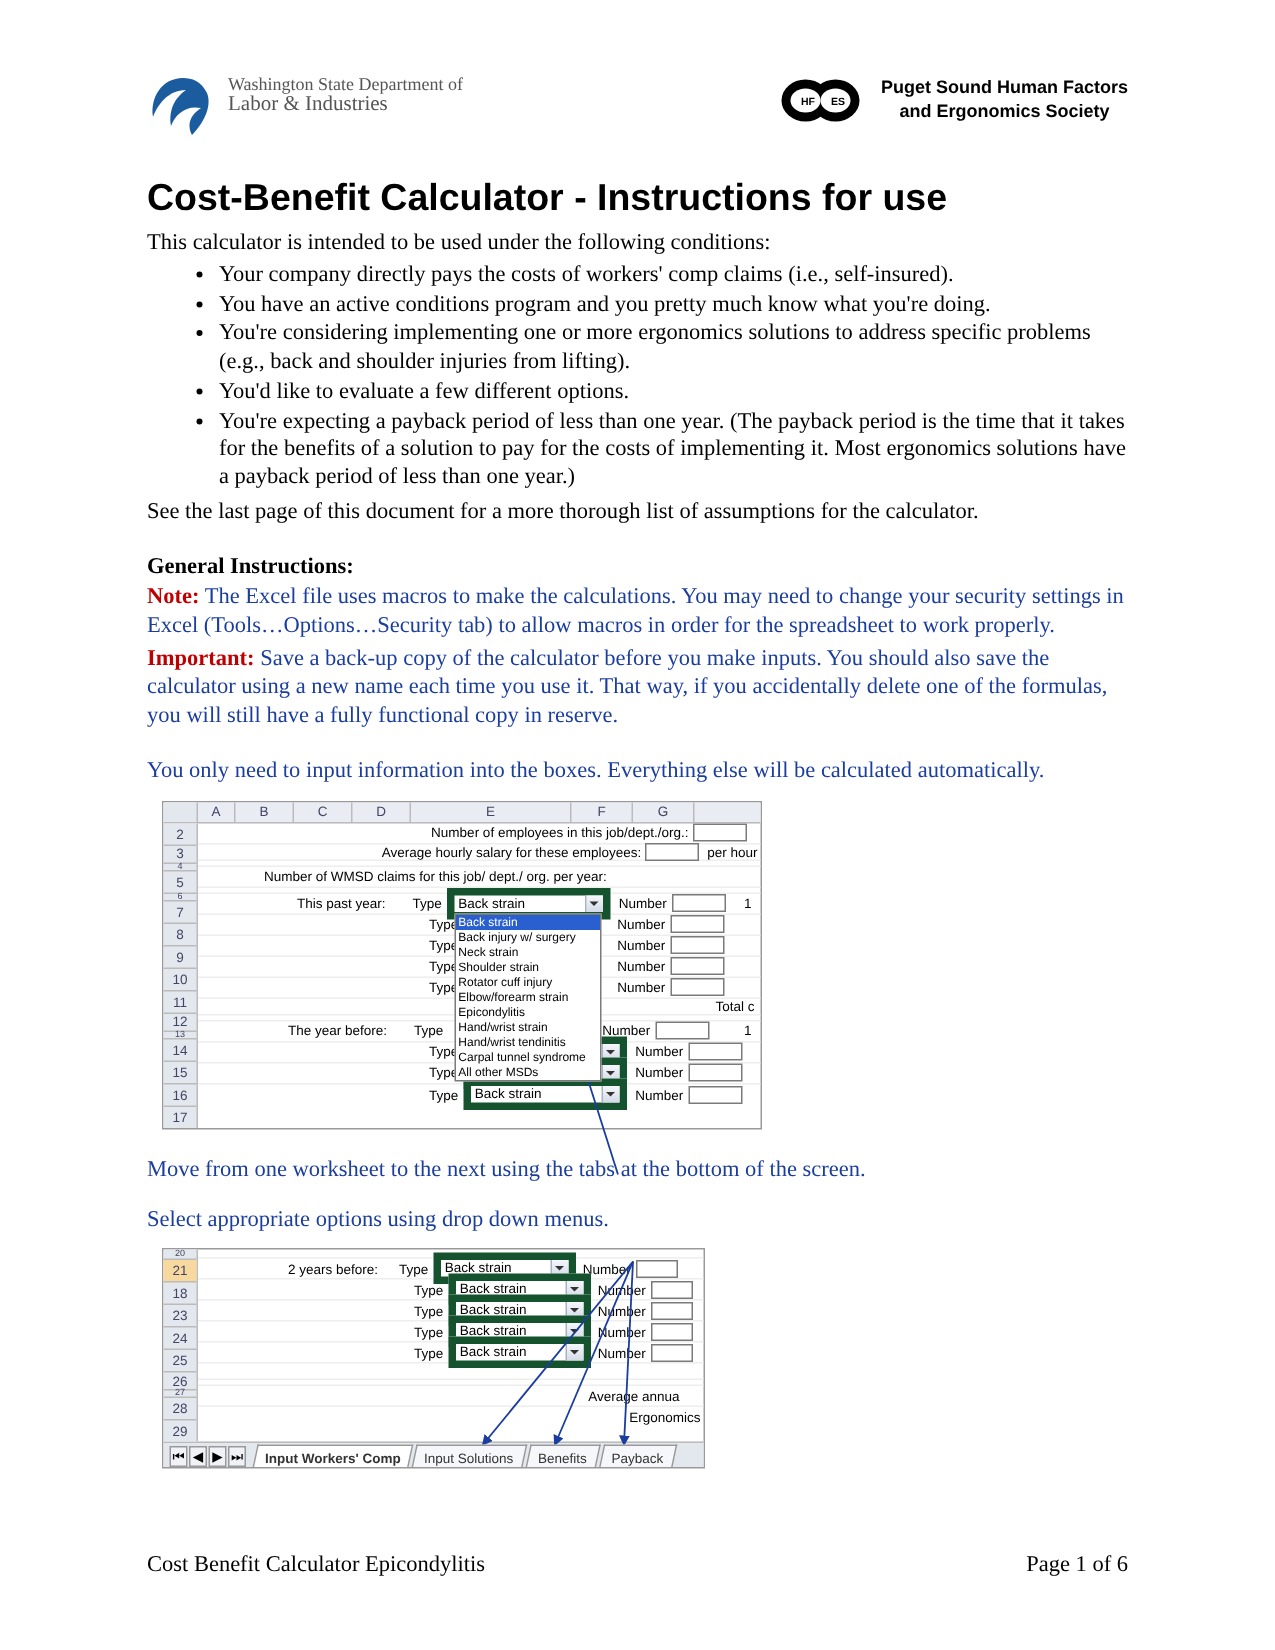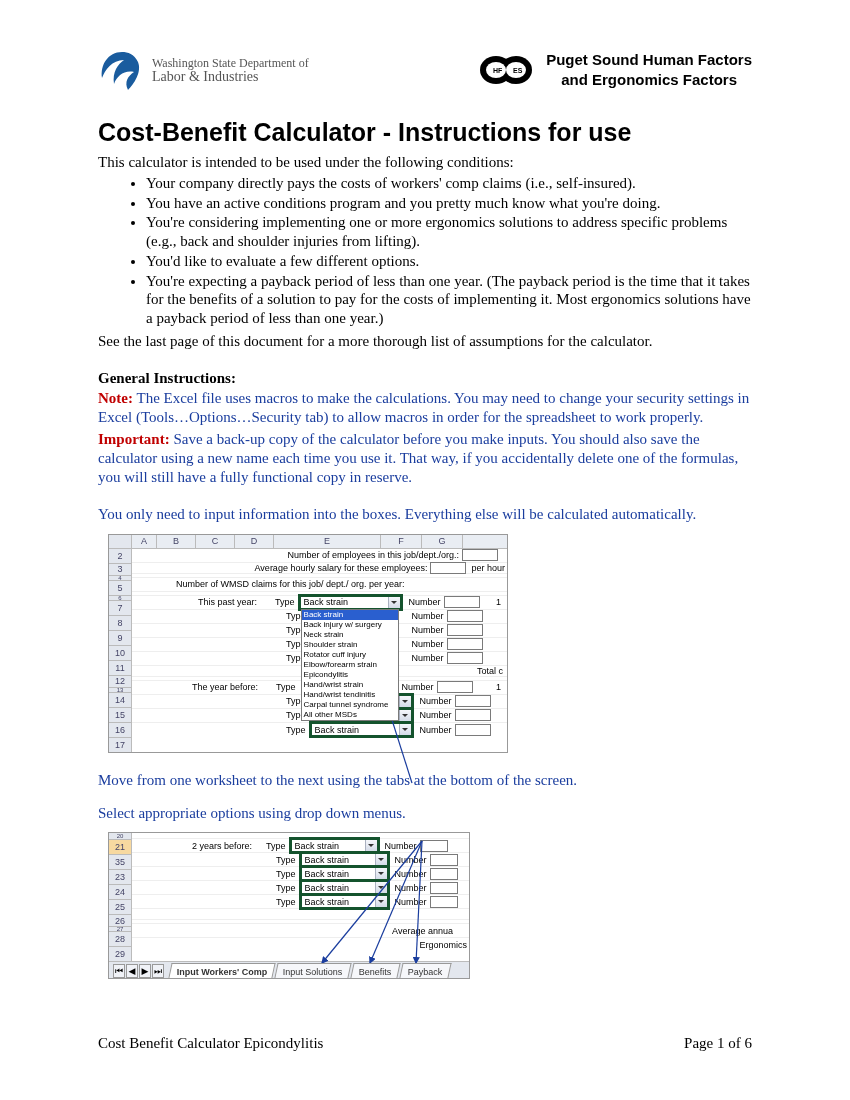--- a/index.html
+++ b/index.html
@@ -17,37 +17,37 @@
     position: relative;
   }
   .header {
     display: flex;
     justify-content: space-between;
     align-items: flex-start;
     margin-bottom: 26px;
   }
   .logo-left {
     display: flex;
-    align-items: center;
+    align-items: flex-start;
     gap: 6px;
   }
   .logo-right-block {
     display: flex;
     align-items: center;
     gap: 10px;
   }
   .swirl-icon svg { display: block; }
   .li-text { line-height: 1.05; color: #555; }
   .li-text .dept { font-size: 12px; }
   .li-text .agency { font-size: 14px; }
   .hfes-icon svg { display: block; }
   .hfes-text {
     font-family: Arial, Helvetica, sans-serif;
     font-weight: bold;
-    font-size: 15px;
+    font-size: 12px;
     line-height: 1.3;
   }
   h1 {
     font-family: Arial, Helvetica, sans-serif;
     font-size: 25px;
     font-weight: bold;
     margin: 0 0 6px 0;
   }
   p { margin: 0 0 2px 0; line-height: 1.25; }
   ul { margin: 2px 0 4px 0; padding-left: 48px; }
@@ -118,23 +118,22 @@
     display: inline-block;
     width: 34px;
     height: 10px;
     border: 1px solid #7a7a7a;
     background: #fff;
     vertical-align: middle;
     margin: 0 3px;
   }
   .dropdown {
     display: inline-flex;
-    align-items: center;
     height: 11px;
-    border: 3px solid #14532d;
+    border: 5px solid #14532d;
     background: #fff;
     padding-left: 3px;
     position: relative;
     vertical-align: middle;
   }
   .dd-arrow {
     width: 11px;
     height: 11px;
     margin-left: auto;
     background: linear-gradient(#f5f7fb, #d4dbe8);
@@ -236,21 +235,21 @@
           <ellipse cx="20" cy="17" rx="16" ry="14" fill="#000"></ellipse>
           <ellipse cx="40" cy="17" rx="16" ry="14" fill="#000"></ellipse>
           <ellipse cx="20" cy="17" rx="10" ry="8" fill="#fff"></ellipse>
           <ellipse cx="40" cy="17" rx="10" ry="8" fill="#fff"></ellipse>
           <text x="17" y="20" font-size="7" font-family="Arial" font-weight="bold" fill="#000">HF</text>
           <text x="37" y="20" font-size="7" font-family="Arial" font-weight="bold" fill="#000">ES</text>
         </svg>
       </span>
       <div class="hfes-text">
         <div>Puget Sound Human Factors</div>
-        <div style="text-align:center">and Ergonomics Factors</div>
+        <div style="text-align:center">and Ergonomics Society</div>
       </div>
     </div>
   </div>
 
   <h1>Cost-Benefit Calculator - Instructions for use</h1>
   <p>This calculator is intended to be used under the following conditions:</p>
   <ul>
     <li>Your company directly pays the costs of workers' comp claims (i.e., self-insured).</li>
     <li>You have an active conditions program and you pretty much know what you're doing.</li>
     <li>You're considering implementing one or more ergonomics solutions to address specific problems (e.g., back and shoulder injuries from lifting).</li>
@@ -425,21 +424,21 @@
   </div>
 
   <p class="blue-sentence">Move from one worksheet to the next using the tabs at the bottom of the screen.</p>
   <p class="blue-sentence" style="margin-top:14px">Select appropriate options using drop down menus.</p>
 
   <div class="ss" style="width:360px">
     <div class="ss-body">
       <div class="ss-rownums">
         <div class="ss-rownum" style="height:6px;font-size:6px">20</div>
         <div class="ss-rownum" style="background:#f7d9a0">21</div>
-        <div class="ss-rownum">35</div>
+        <div class="ss-rownum">18</div>
         <div class="ss-rownum">23</div>
         <div class="ss-rownum">24</div>
         <div class="ss-rownum">25</div>
         <div class="ss-rownum" style="height:11px">26</div>
         <div class="ss-rownum" style="height:4px;font-size:6px">27</div>
         <div class="ss-rownum">28</div>
         <div class="ss-rownum" style="border-bottom:none">29</div>
       </div>
       <div class="ss-cells">
         <div class="ss-row" style="height:6px"></div>

